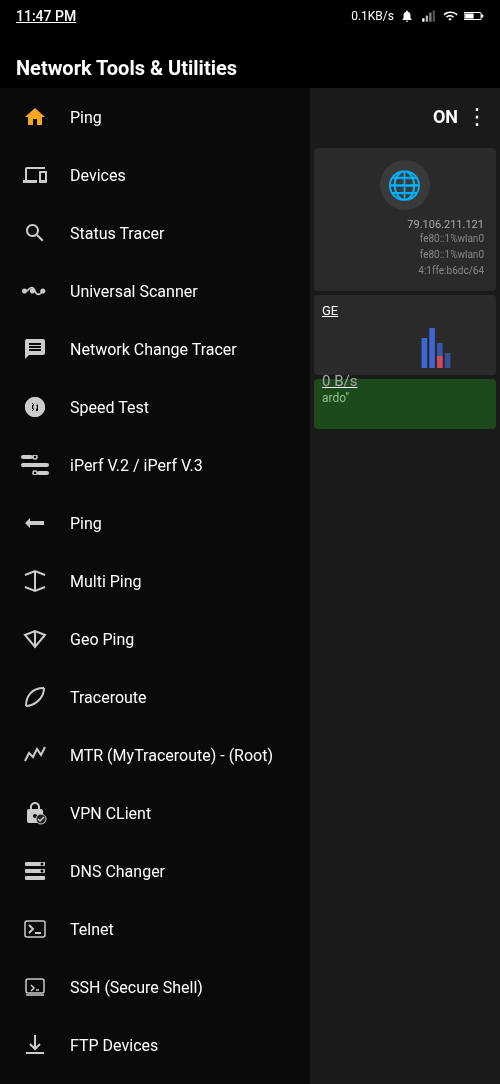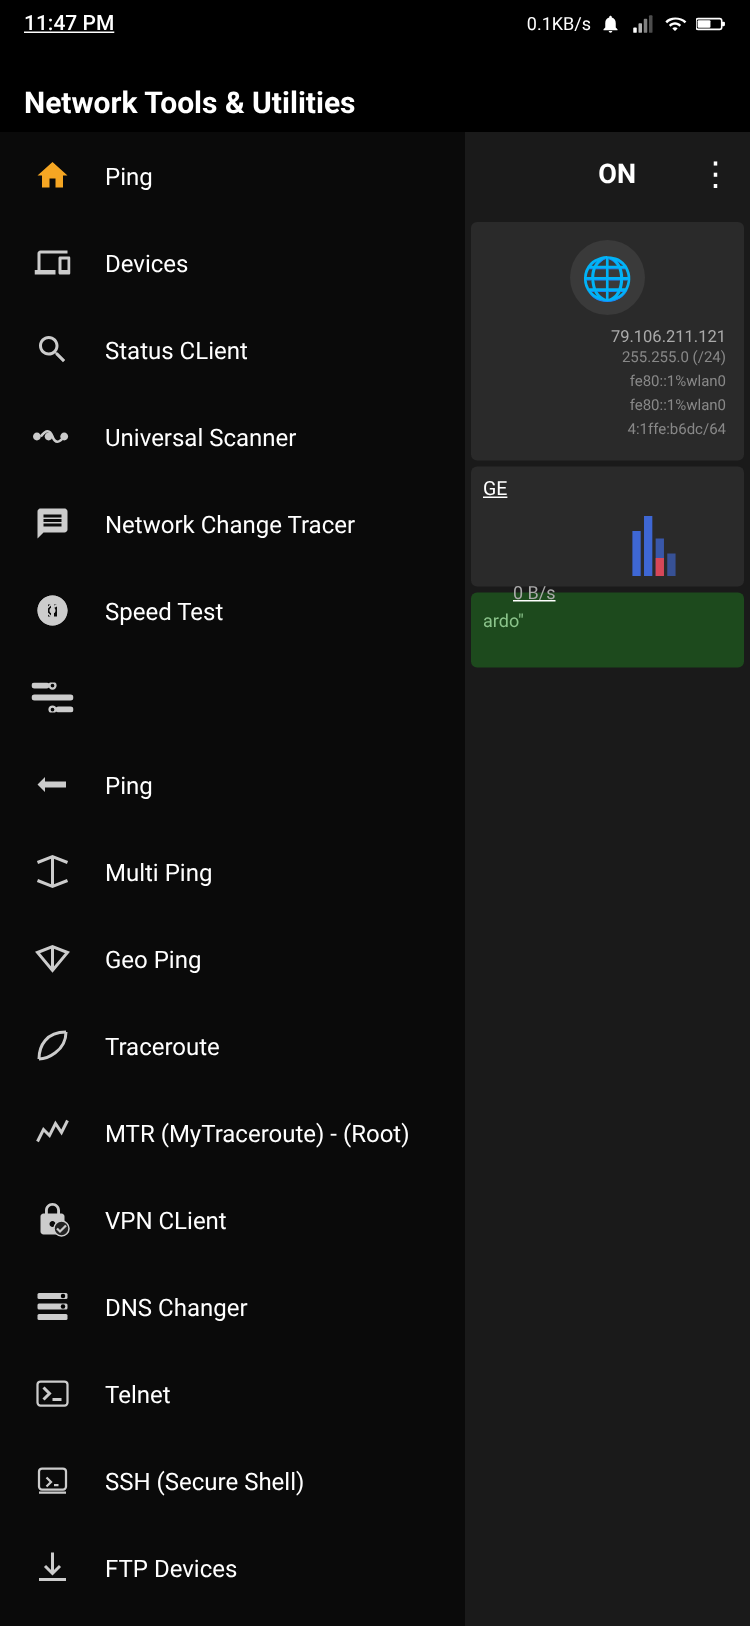--- a/index.html
+++ b/index.html
@@ -114,21 +114,20 @@
       overflow: hidden;
     }
 
     
     .right-top {
       display: flex;
       justify-content: flex-end;
       align-items: center;
       padding: 8px 12px;
       height: 56px;
-      gap: 34px;
     }
 
     .right-on-text {
       font-size: 18px;
       font-weight: bold;
       color: #fff;
       margin-right: 8px;
     }
 
     .three-dots {
@@ -184,23 +183,22 @@
       position: relative;
       text-decoration: underline;
     }
 
     .speed-ge-text {
       font-size: 13px;
       color: #fff;
     }
 
     .speed-bps {
-      font-size: 12px;
+      font-size: 15px;
       color: #aaa;
-      margin-left: 20px;
     }
 
     
     .bottom-card {
       background-color: #1d4a1d;
       margin: 4px;
       border-radius: 4px;
       padding: 8px;
       min-height: 50px;
     }
@@ -272,21 +270,21 @@
       </div>
       <span class="drawer-item-label">Devices</span>
     </div>
 
     <div class="drawer-item">
       <div class="drawer-item-icon">
         <svg width="24" height="24" viewBox="0 0 24 24" fill="#ccc">
           <path d="M15.5 14h-.79l-.28-.27C15.41 12.59 16 11.11 16 9.5 16 5.91 13.09 3 9.5 3S3 5.91 3 9.5 5.91 16 9.5 16c1.61 0 3.09-.59 4.23-1.57l.27.28v.79l5 4.99L20.49 19l-4.99-5zm-6 0C7.01 14 5 11.99 5 9.5S7.01 5 9.5 5 14 7.01 14 9.5 11.99 14 9.5 14z"></path>
         </svg>
       </div>
-      <span class="drawer-item-label">Status CLient</span>
+      <span class="drawer-item-label">Status Tracer</span>
     </div>
 
     <div class="drawer-item">
       <div class="drawer-item-icon">
         <svg width="26" height="24" viewBox="0 0 30 24" fill="#ccc">
           <path d="M15 12c0 1.66-1.34 3-3 3s-3-1.34-3-3 1.34-3 3-3 3 1.34 3 3z"></path>
           <path d="M27 12c0 1.66-1.34 3-3 3s-3-1.34-3-3 1.34-3 3-3 3 1.34 3 3z"></path>
           <path d="M3 12c0 1.66-1.34 3-3 3s-3-1.34-3-3 1.34-3 3-3 3 1.34 3 3z" transform="translate(3,0)"></path>
           <path d="M6 12 Q12 4 15 12 Q18 20 24 12" stroke="#ccc" stroke-width="2" fill="none"></path>
         </svg>
@@ -319,20 +317,21 @@
     <div class="drawer-item">
       <div class="drawer-item-icon">
         <svg width="28" height="20" viewBox="0 0 28 20" fill="#ccc">
           <rect x="0" y="8" width="28" height="4" rx="2"></rect>
           <rect x="0" y="0" width="12" height="4" rx="2"></rect>
           <rect x="16" y="16" width="12" height="4" rx="2"></rect>
           <circle cx="14" cy="2" r="2" fill="none" stroke="#ccc" stroke-width="1.5"></circle>
           <circle cx="14" cy="18" r="2" fill="none" stroke="#ccc" stroke-width="1.5"></circle>
         </svg>
       </div>
+      <span class="drawer-item-label">iPerf V.2 / iPerf V.3</span>
     </div>
 
     <div class="drawer-item">
       <div class="drawer-item-icon">
         <svg width="24" height="24" viewBox="0 0 24 24" fill="#ccc">
           <path d="M2 12l5-5v3h14v4H7v3z"></path>
         </svg>
       </div>
       <span class="drawer-item-label">Ping</span>
     </div>
@@ -441,21 +440,20 @@
       <span class="right-on-text">ON</span>
       <span class="three-dots">⋮</span>
     </div>
 
     <div class="network-card">
       <div class="network-globe">
         <span class="globe-icon">🌐</span>
       </div>
       <div class="network-ip">79.106.211.121</div>
       <div class="network-details">
-        <div>255.255.0 (/24)</div>
         <div>fe80::1%wlan0</div>
         <div>fe80::1%wlan0</div>
         <div>4:1ffe:b6dc/64</div>
       </div>
     </div>
 
     <div class="speed-card">
       <div class="speed-ge-text">GE</div>
       <svg class="mini-chart" viewBox="0 0 150 50" preserveAspectRatio="none">
 

